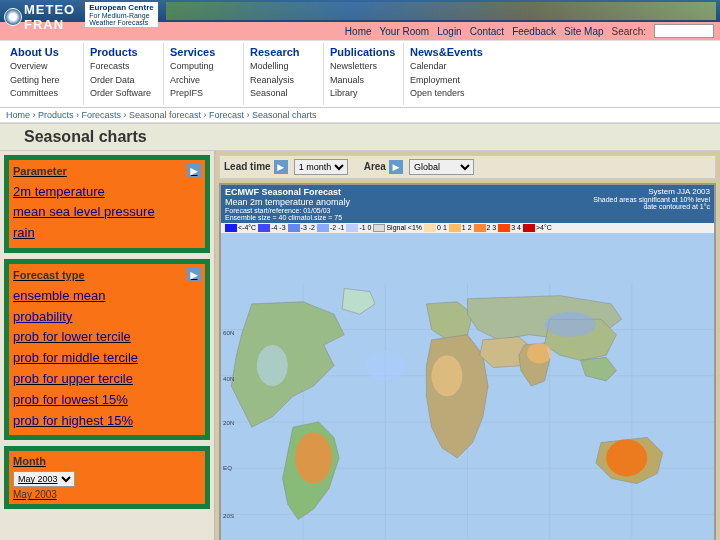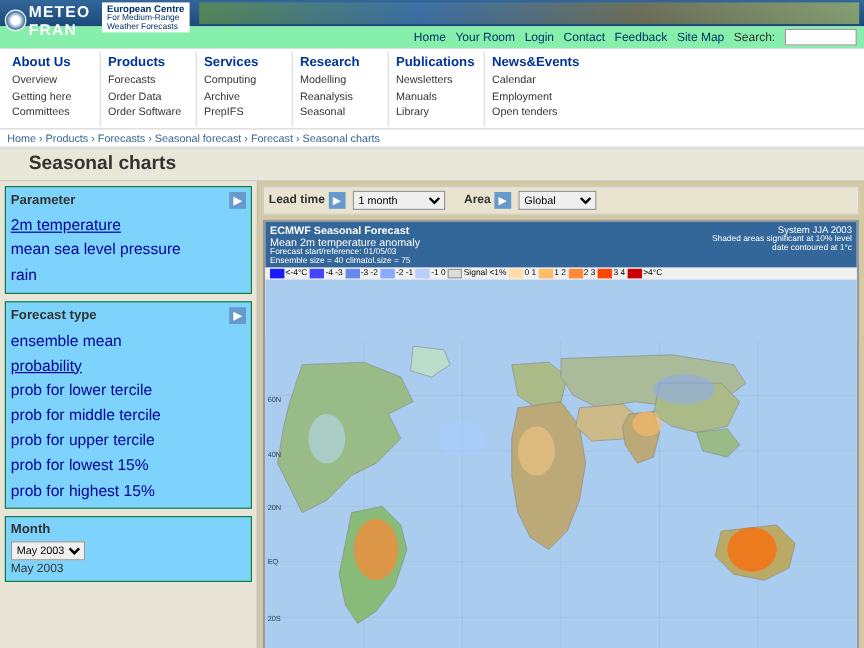--- a/index.html
+++ b/index.html
@@ -47,21 +47,21 @@
       padding: 1px 4px;
       font-size: 9px;
       color: #003366;
     }
     .nav-top {
       display: flex;
       justify-content: flex-end;
       align-items: center;
       gap: 8px;
       padding: 2px 6px;
-      background: #86efac;
+      background: #fca5a5;
       border-bottom: 1px solid #ddd;
       font-size: 10px;
     }
     .nav-top a {
       color: #003366;
       text-decoration: none;
       cursor: pointer;
     }
     .search-label { font-size: 10px; color: #333; }
     .search-box {
@@ -126,24 +126,25 @@
     .sidebar {
       width: 215px;
       min-width: 215px;
       background: #e8e4d8;
       border-right: 1px solid #bbb;
       padding: 4px;
       overflow-y: auto;
     }
 
     .sidebar-section {
-      background: #7dd3fc;
-      border: 1px solid #15803d;
+      background: #f97316;
+      border: 5px solid #15803d;
       margin-bottom: 6px;
       padding: 4px;
+      text-decoration: underline;
     }
     .sidebar-section-title {
       display: flex;
       align-items: center;
       justify-content: space-between;
       font-size: 11px;
       font-weight: bold;
       color: #333;
       margin-bottom: 4px;
     }
@@ -374,21 +375,21 @@
 
   </div>
 
   <div class="main-content">
 
     <div class="controls-bar">
       <div class="control-group">
         <span class="control-title">Lead time</span>
         <div class="control-arrow">▶</div>
       </div>
-      <select class="filter-select" style="width:77px;">
+      <select class="filter-select" style="width:54px;text-align:right;">
         <option>1 month</option>
       </select>
 
       <div class="control-group" style="margin-left:10px;">
         <span class="control-title">Area</span>
         <div class="control-arrow">▶</div>
       </div>
       <select class="filter-select" style="width:65px;">
         <option>Global</option>
       </select>

